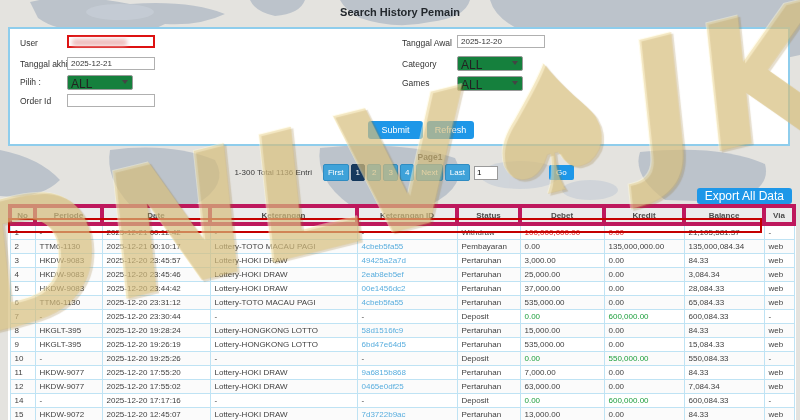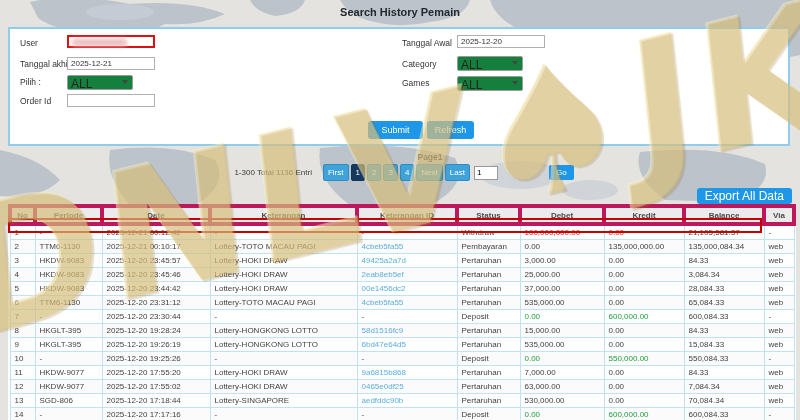--- a/index.html
+++ b/index.html
@@ -281,32 +281,20 @@
           <td>2025-12-20 17:55:02</td>
           <td>Lottery-HOKI DRAW</td>
           <td class="link">0465e0df25</td>
           <td>Pertaruhan</td>
           <td>63,000.00</td>
           <td>0.00</td>
           <td>7,084.34</td>
           <td>web</td>
         </tr>
         <tr>
-          <td>13</td>
-          <td>SGD-806</td>
-          <td>2025-12-20 17:18:44</td>
-          <td>Lottery-SINGAPORE</td>
-          <td class="link">aedfddc90b</td>
-          <td>Pertaruhan</td>
-          <td>530,000.00</td>
-          <td>0.00</td>
-          <td>70,084.34</td>
-          <td>web</td>
-        </tr>
-        <tr>
           <td>14</td>
           <td>-</td>
           <td>2025-12-20 17:17:16</td>
           <td>-</td>
           <td>-</td>
           <td>Deposit</td>
           <td class="green">0.00</td>
           <td class="green">600,000.00</td>
           <td>600,084.33</td>
           <td>-</td>

